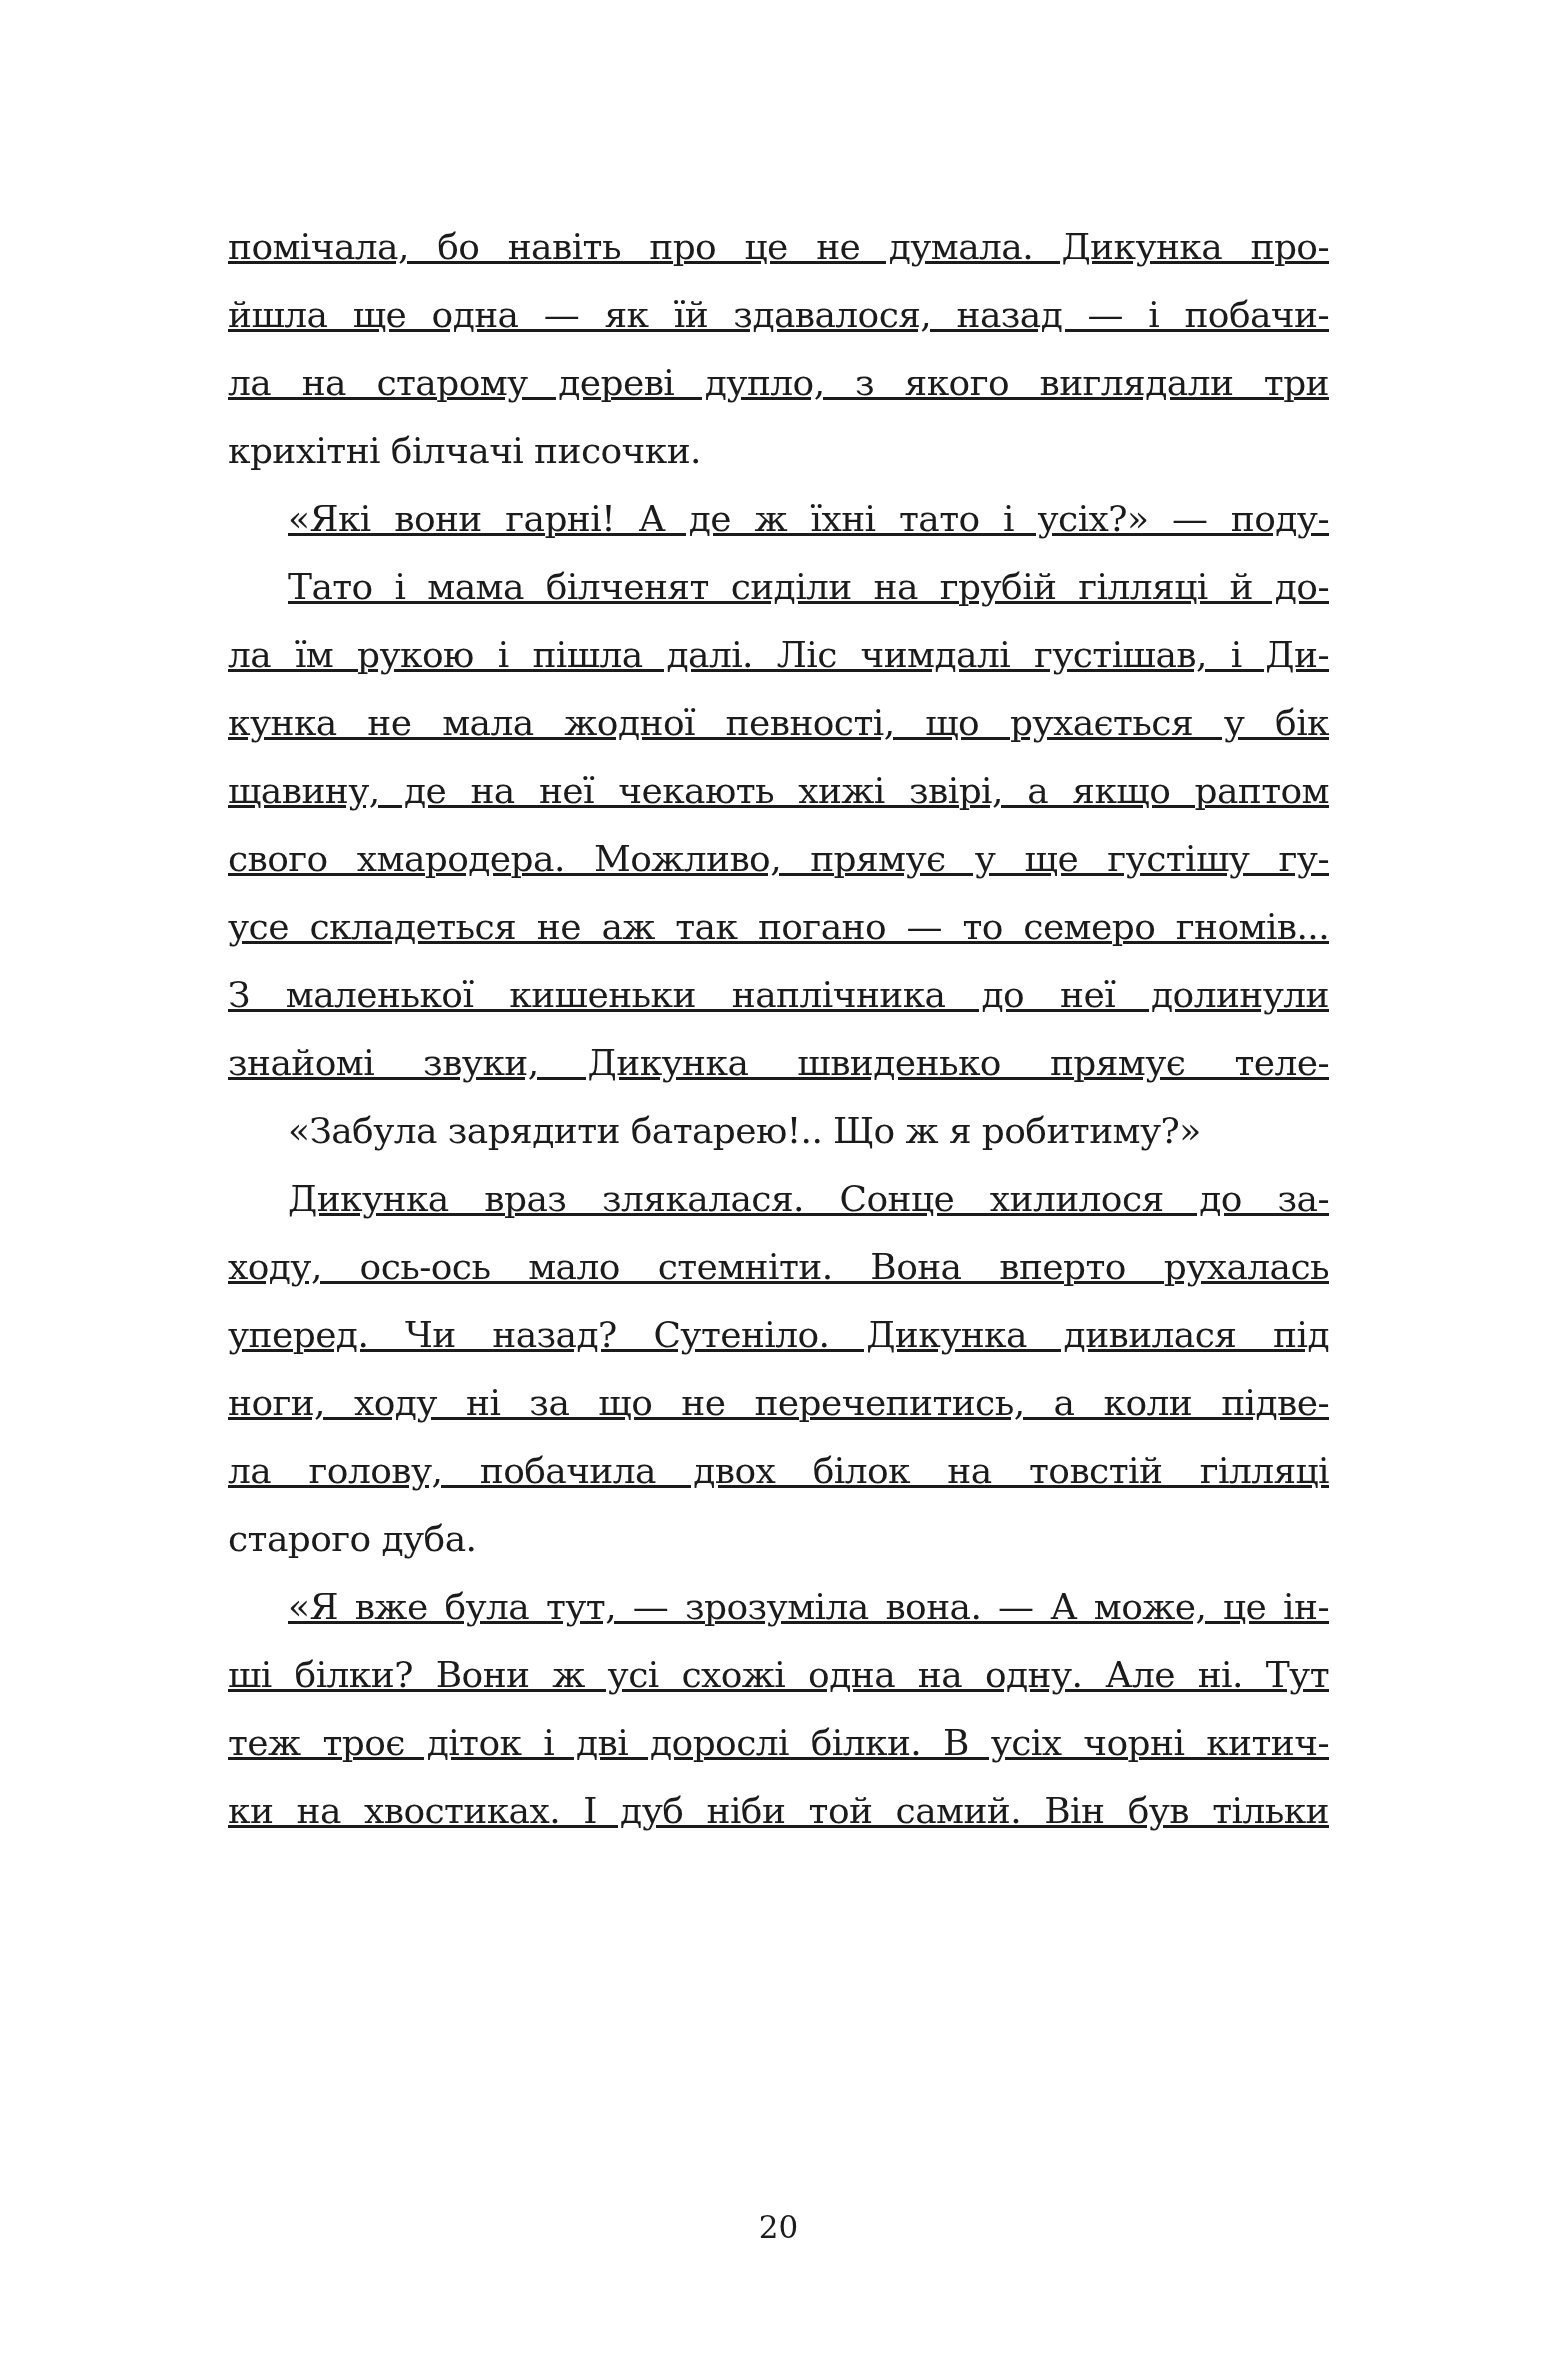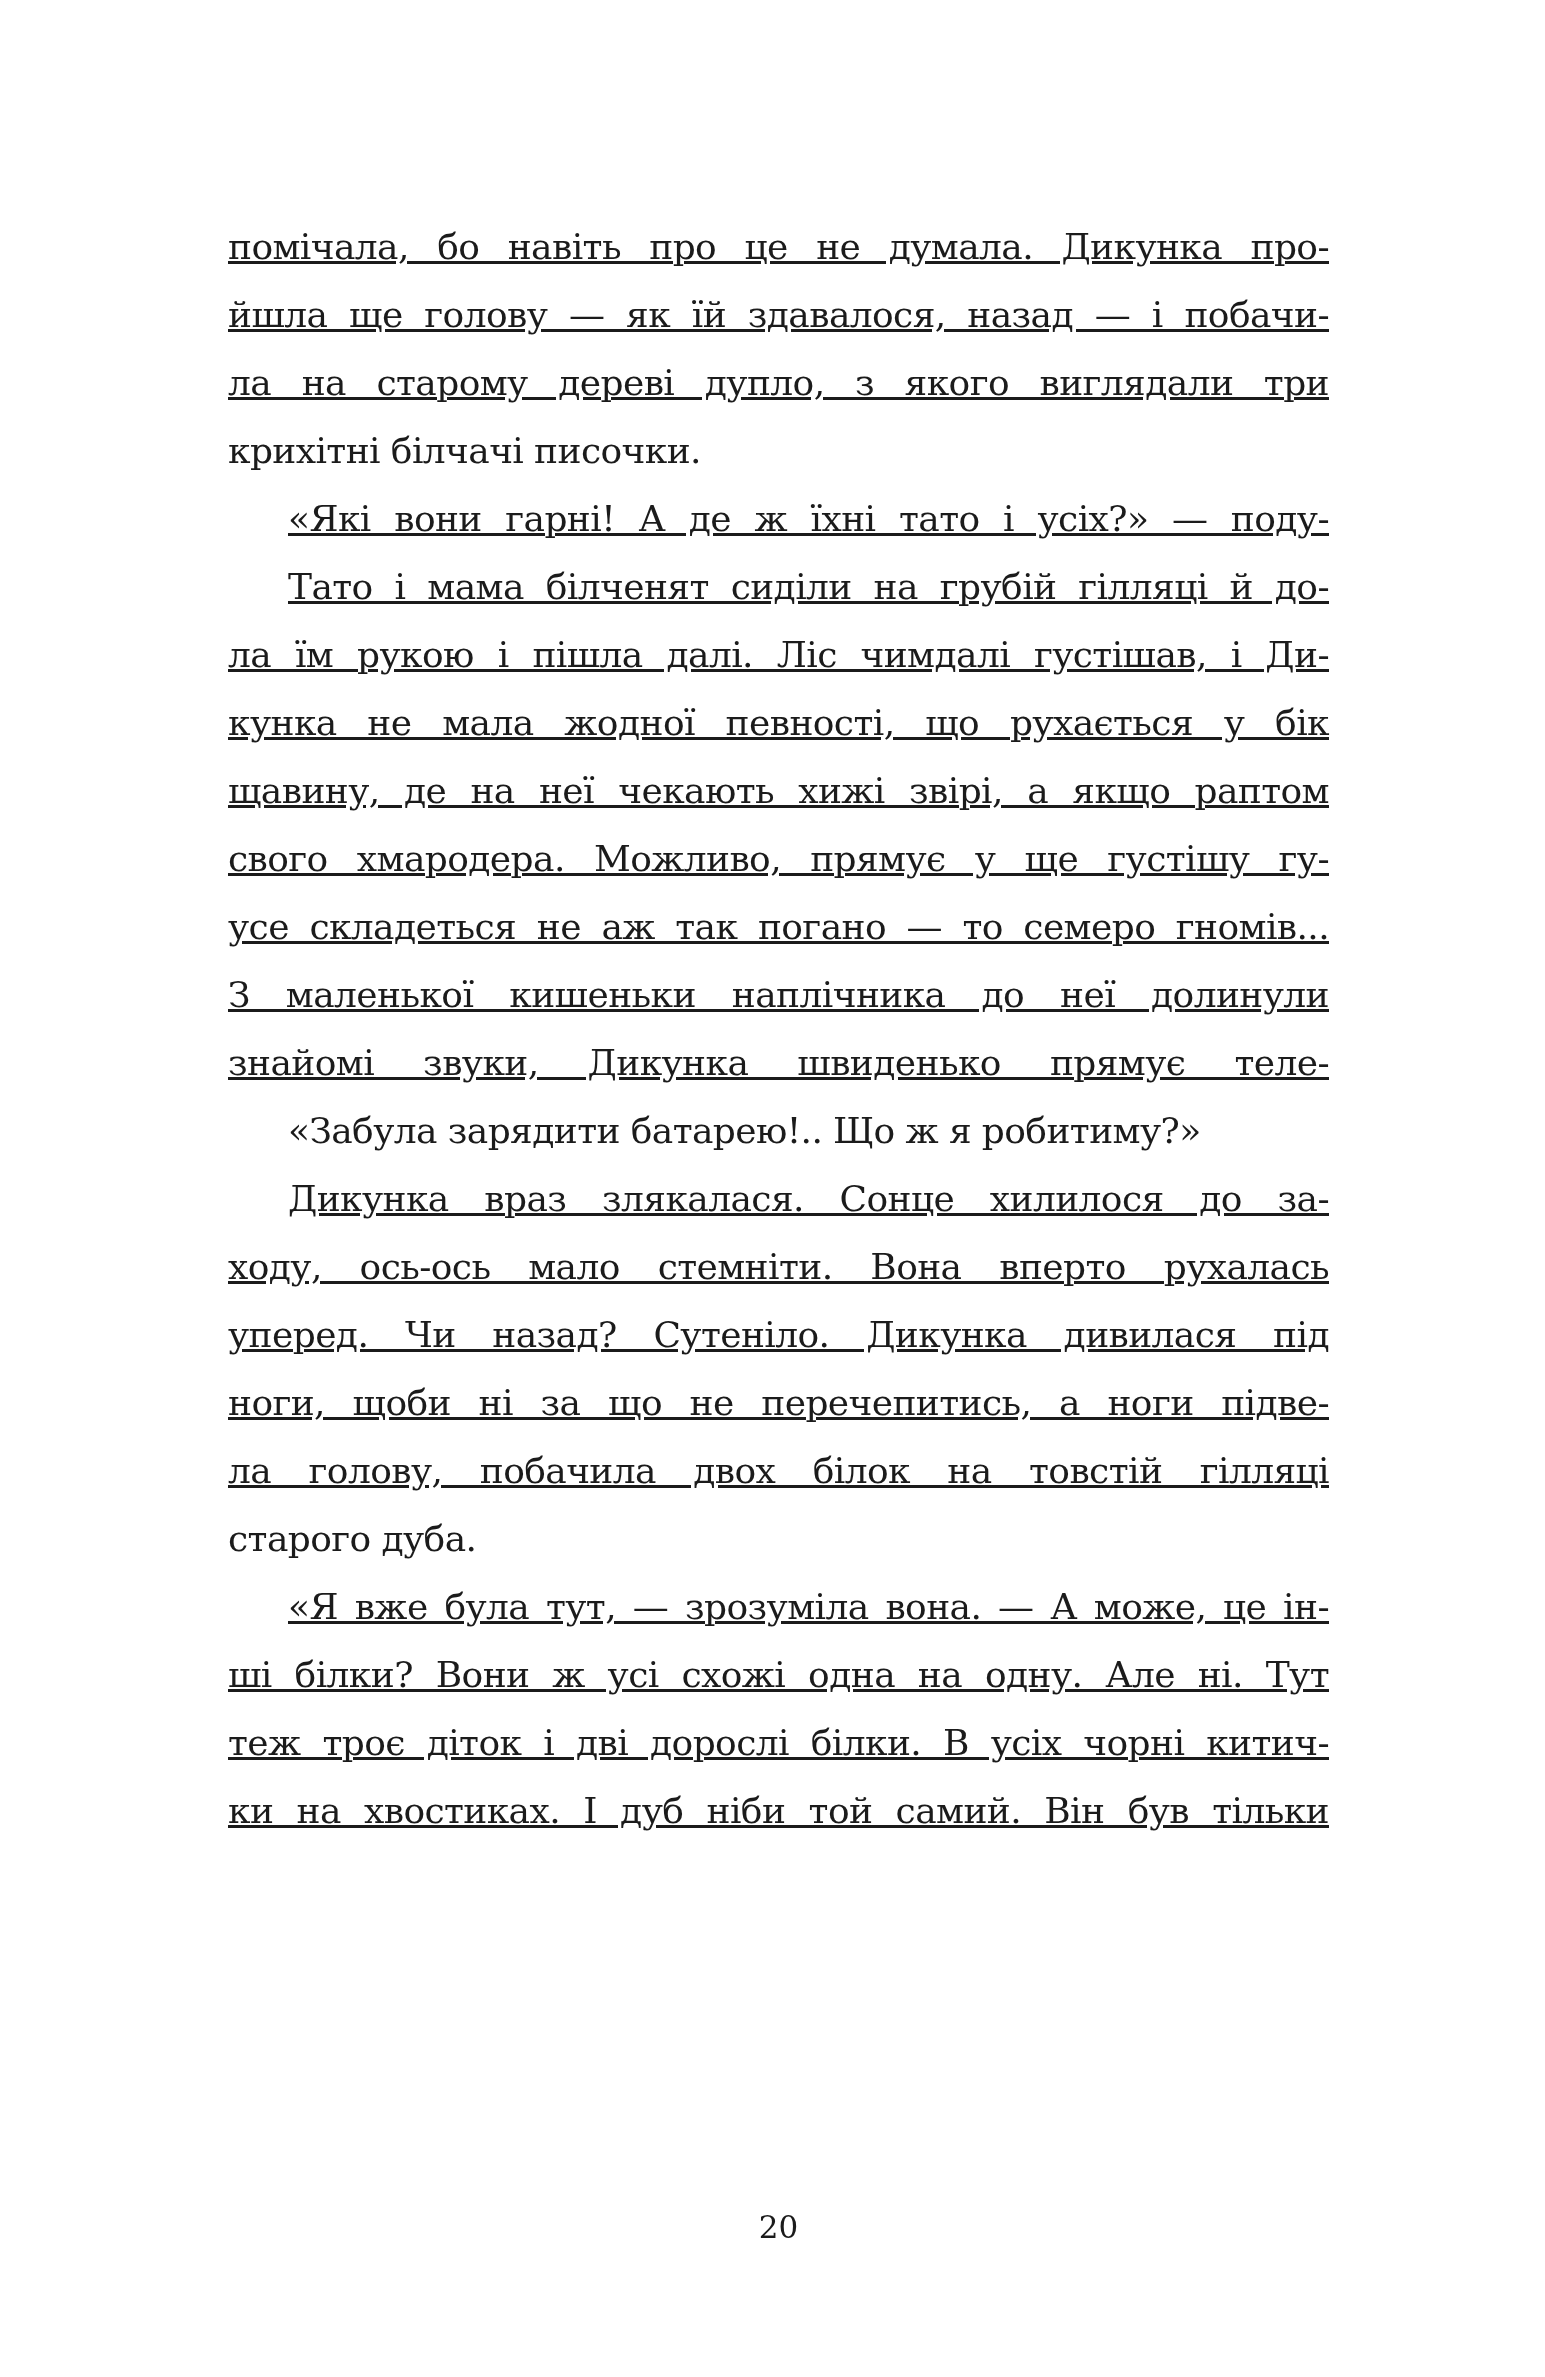--- a/index.html
+++ b/index.html
@@ -49,37 +49,37 @@
       font-size: 31px;
       line-height: 40px;
       color: #1b1b1b;
     }
   </style>
 </head>
 <body>
 
 <div class="page-text">
   <span class="line justify">помічала, бо навіть про це не думала. Дикунка про-</span>
-  <span class="line justify">йшла ще голову — як їй здавалося, назад — і побачи-</span>
+  <span class="line justify">йшла ще одна — як їй здавалося, назад — і побачи-</span>
   <span class="line justify">ла на старому дереві дупло, з якого виглядали три</span>
   <span class="line">крихітні білчачі писочки.</span>
   <span class="line justify indent">«Які вони гарні! А де ж їхні тато і усіх?» — поду-</span>
   <span class="line justify indent">Тато і мама білченят сиділи на грубій гілляці й до-</span>
   <span class="line justify">ла їм рукою і пішла далі. Ліс чимдалі густішав, і Ди-</span>
   <span class="line justify">кунка не мала жодної певності, що рухається у бік</span>
   <span class="line justify">щавину, де на неї чекають хижі звірі, а якщо раптом</span>
   <span class="line justify">свого хмародера. Можливо, прямує у ще густішу гу-</span>
   <span class="line justify">усе складеться не аж так погано — то семеро гномів...</span>
   <span class="line justify">З маленької кишеньки наплічника до неї долинули</span>
   <span class="line justify">знайомі звуки, Дикунка швиденько прямує теле-</span>
   <span class="line indent">«Забула зарядити батарею!.. Що ж я робитиму?»</span>
   <span class="line justify indent">Дикунка враз злякалася. Сонце хилилося до за-</span>
   <span class="line justify">ходу, ось-ось мало стемніти. Вона вперто рухалась</span>
   <span class="line justify">уперед. Чи назад? Сутеніло. Дикунка дивилася під</span>
-  <span class="line justify">ноги, щоби ні за що не перечепитись, а ноги підве-</span>
+  <span class="line justify">ноги, ходу ні за що не перечепитись, а коли підве-</span>
   <span class="line justify">ла голову, побачила двох білок на товстій гілляці</span>
   <span class="line">старого дуба.</span>
   <span class="line justify indent">«Я вже була тут, — зрозуміла вона. — А може, це ін-</span>
   <span class="line justify">ші білки? Вони ж усі схожі одна на одну. Але ні. Тут</span>
   <span class="line justify">теж троє діток і дві дорослі білки. В усіх чорні китич-</span>
   <span class="line justify">ки на хвостиках. І дуб ніби той самий. Він був тільки</span>
 </div>
 
 <div class="page-number">20</div>
 

